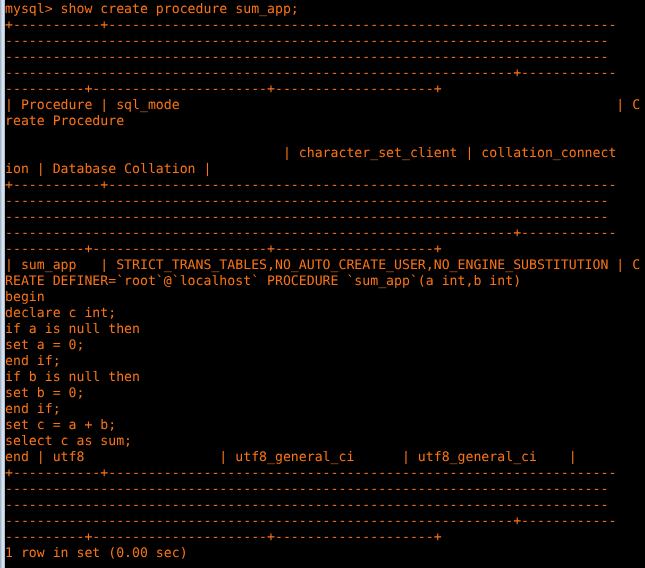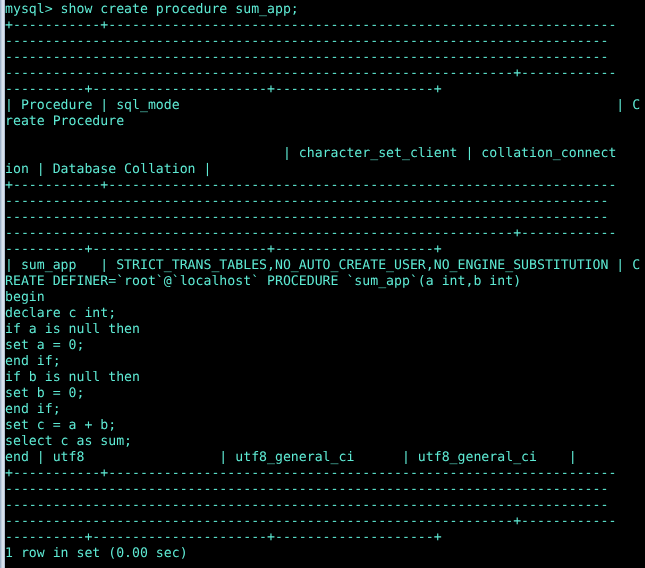--- a/index.html
+++ b/index.html
@@ -37,21 +37,21 @@
     width: 5px;
     height: 568px;
     background: linear-gradient(to right, #90a6bd 0%, #cfdbe9 40%, #e2eaf3 65%, #9cb0c6 100%);
   }
   #console-text {
     position: absolute;
     left: 5px;
     top: 0;
     width: 640px;
     height: 568px;
-    color: #5eead4;
+    color: #f97316;
     font-family: "DejaVu Sans Mono", "Liberation Mono", monospace;
     font-size: 13.2px;
     line-height: 16px;
     letter-spacing: 0px;
     white-space: pre;
     overflow: hidden;
     padding-top: 2px;
     box-sizing: border-box;
     text-rendering: geometricPrecision;
   }

